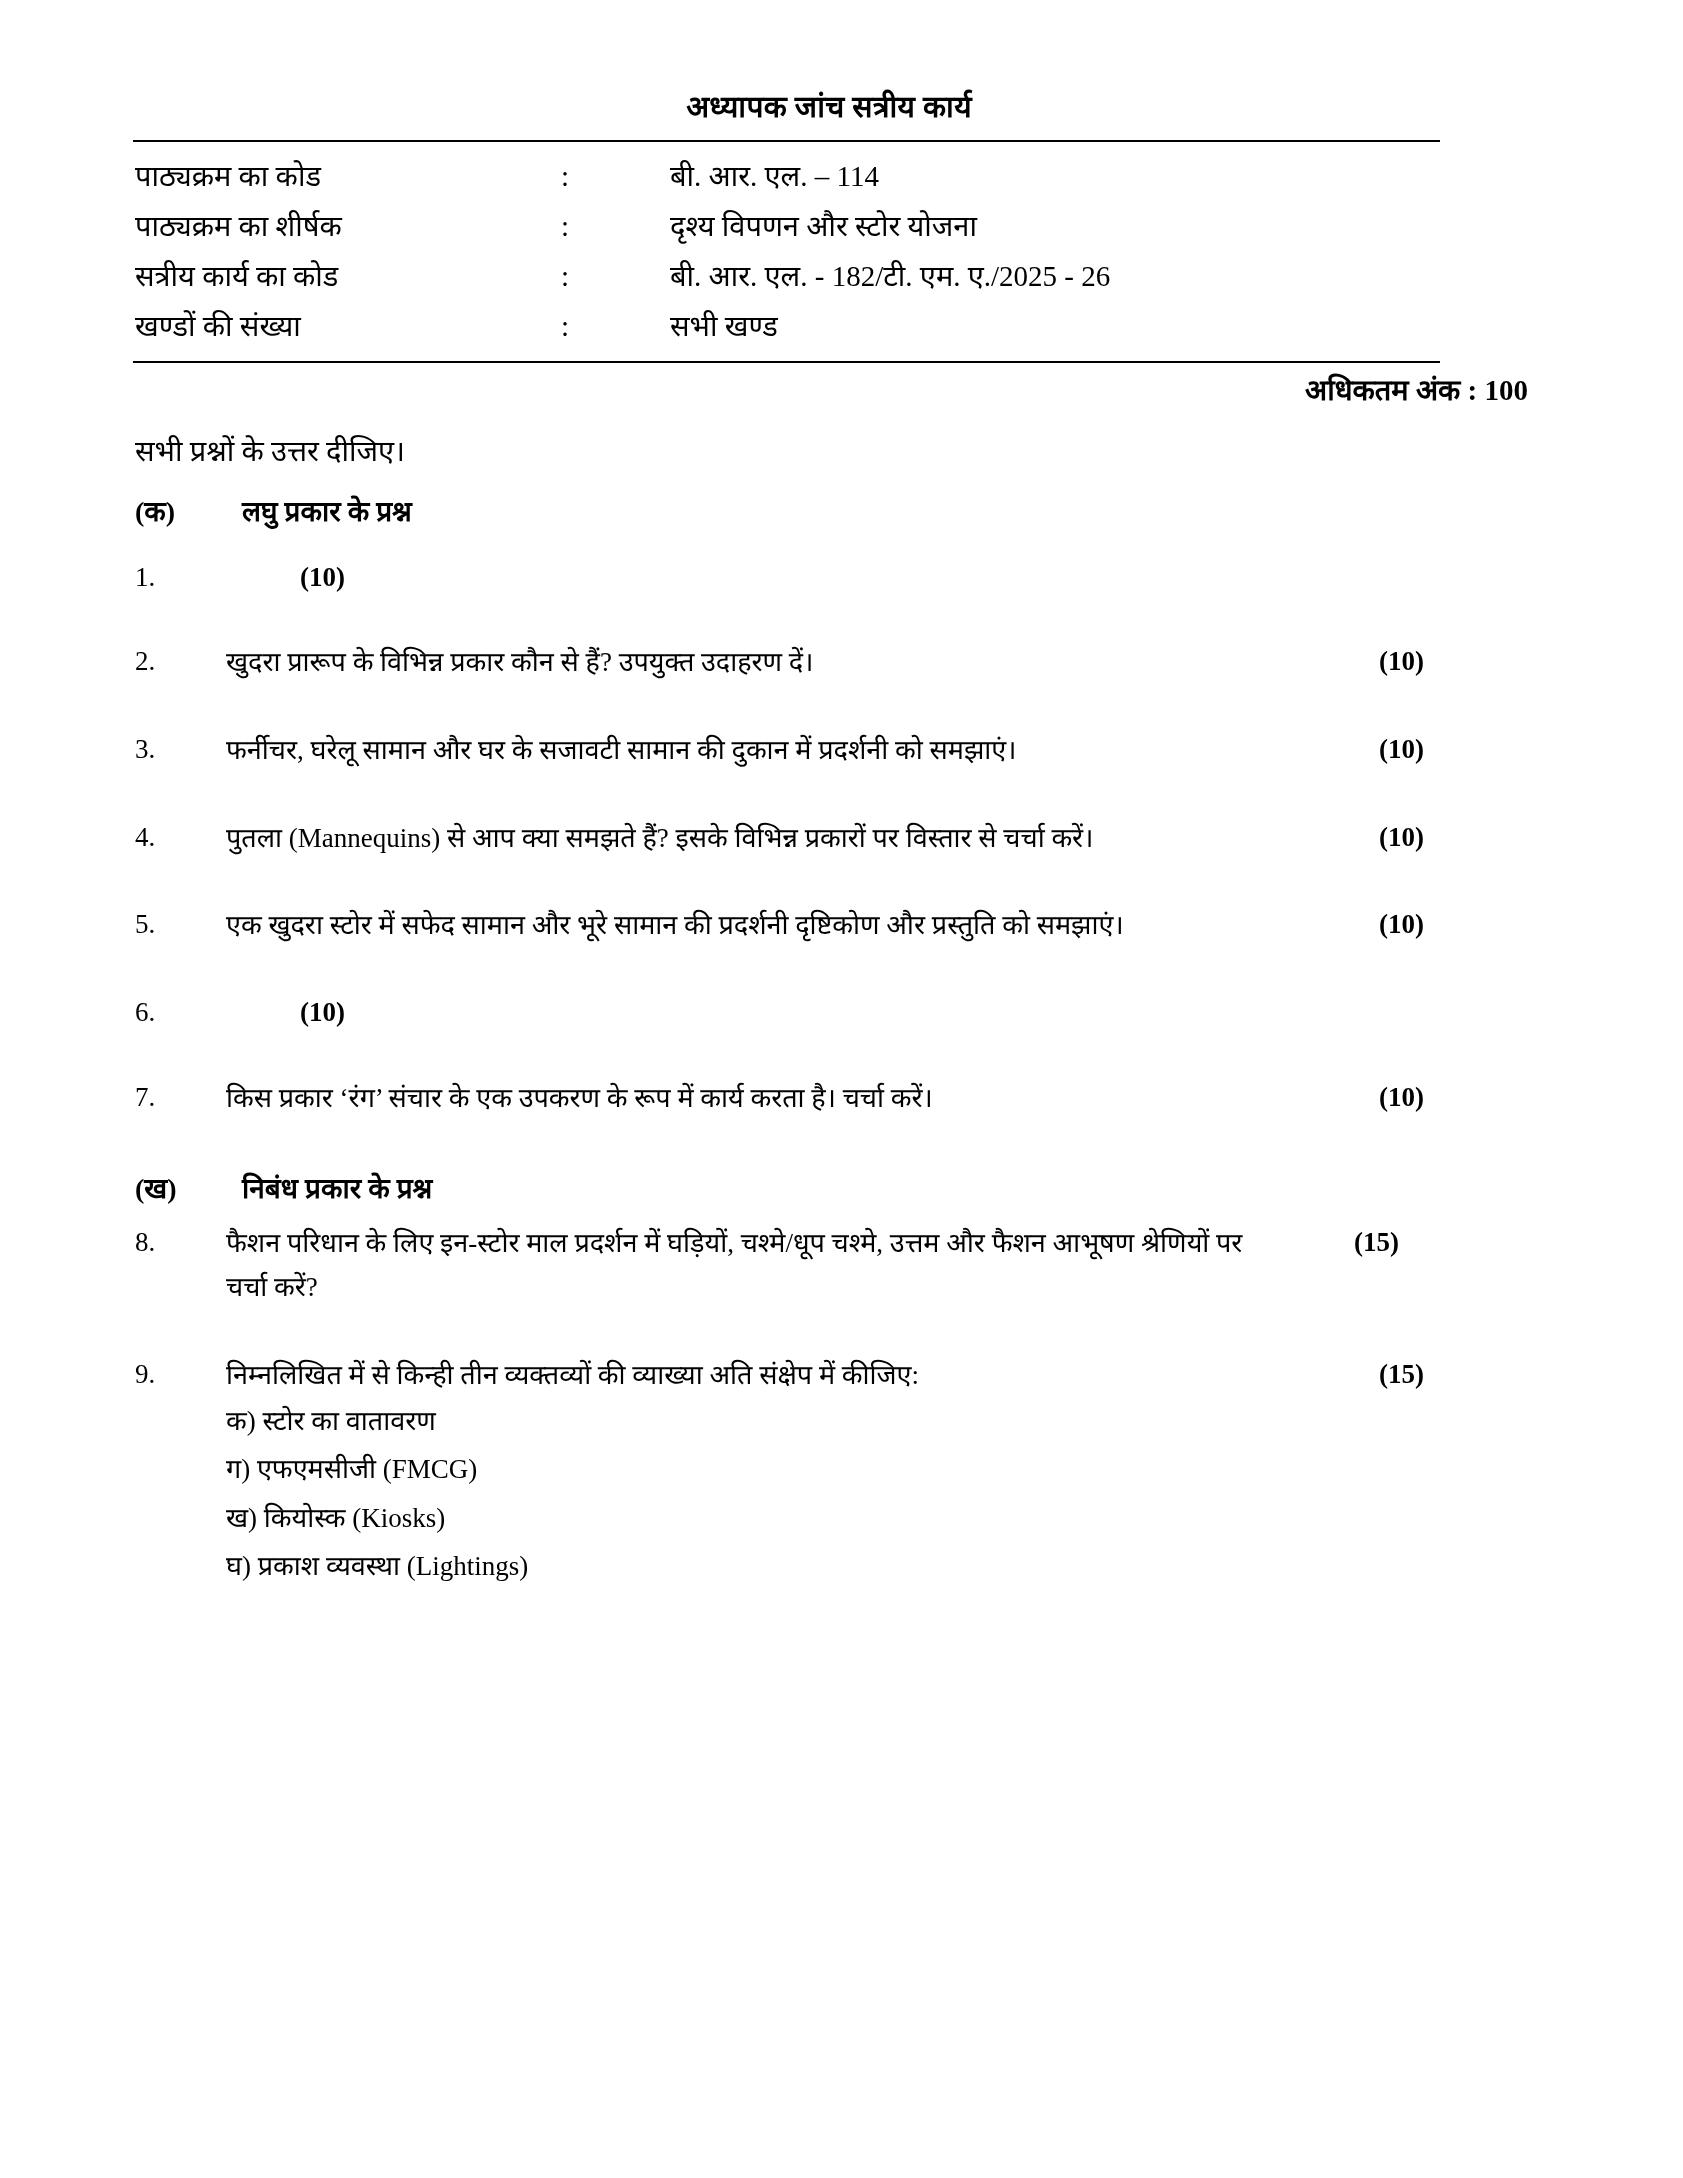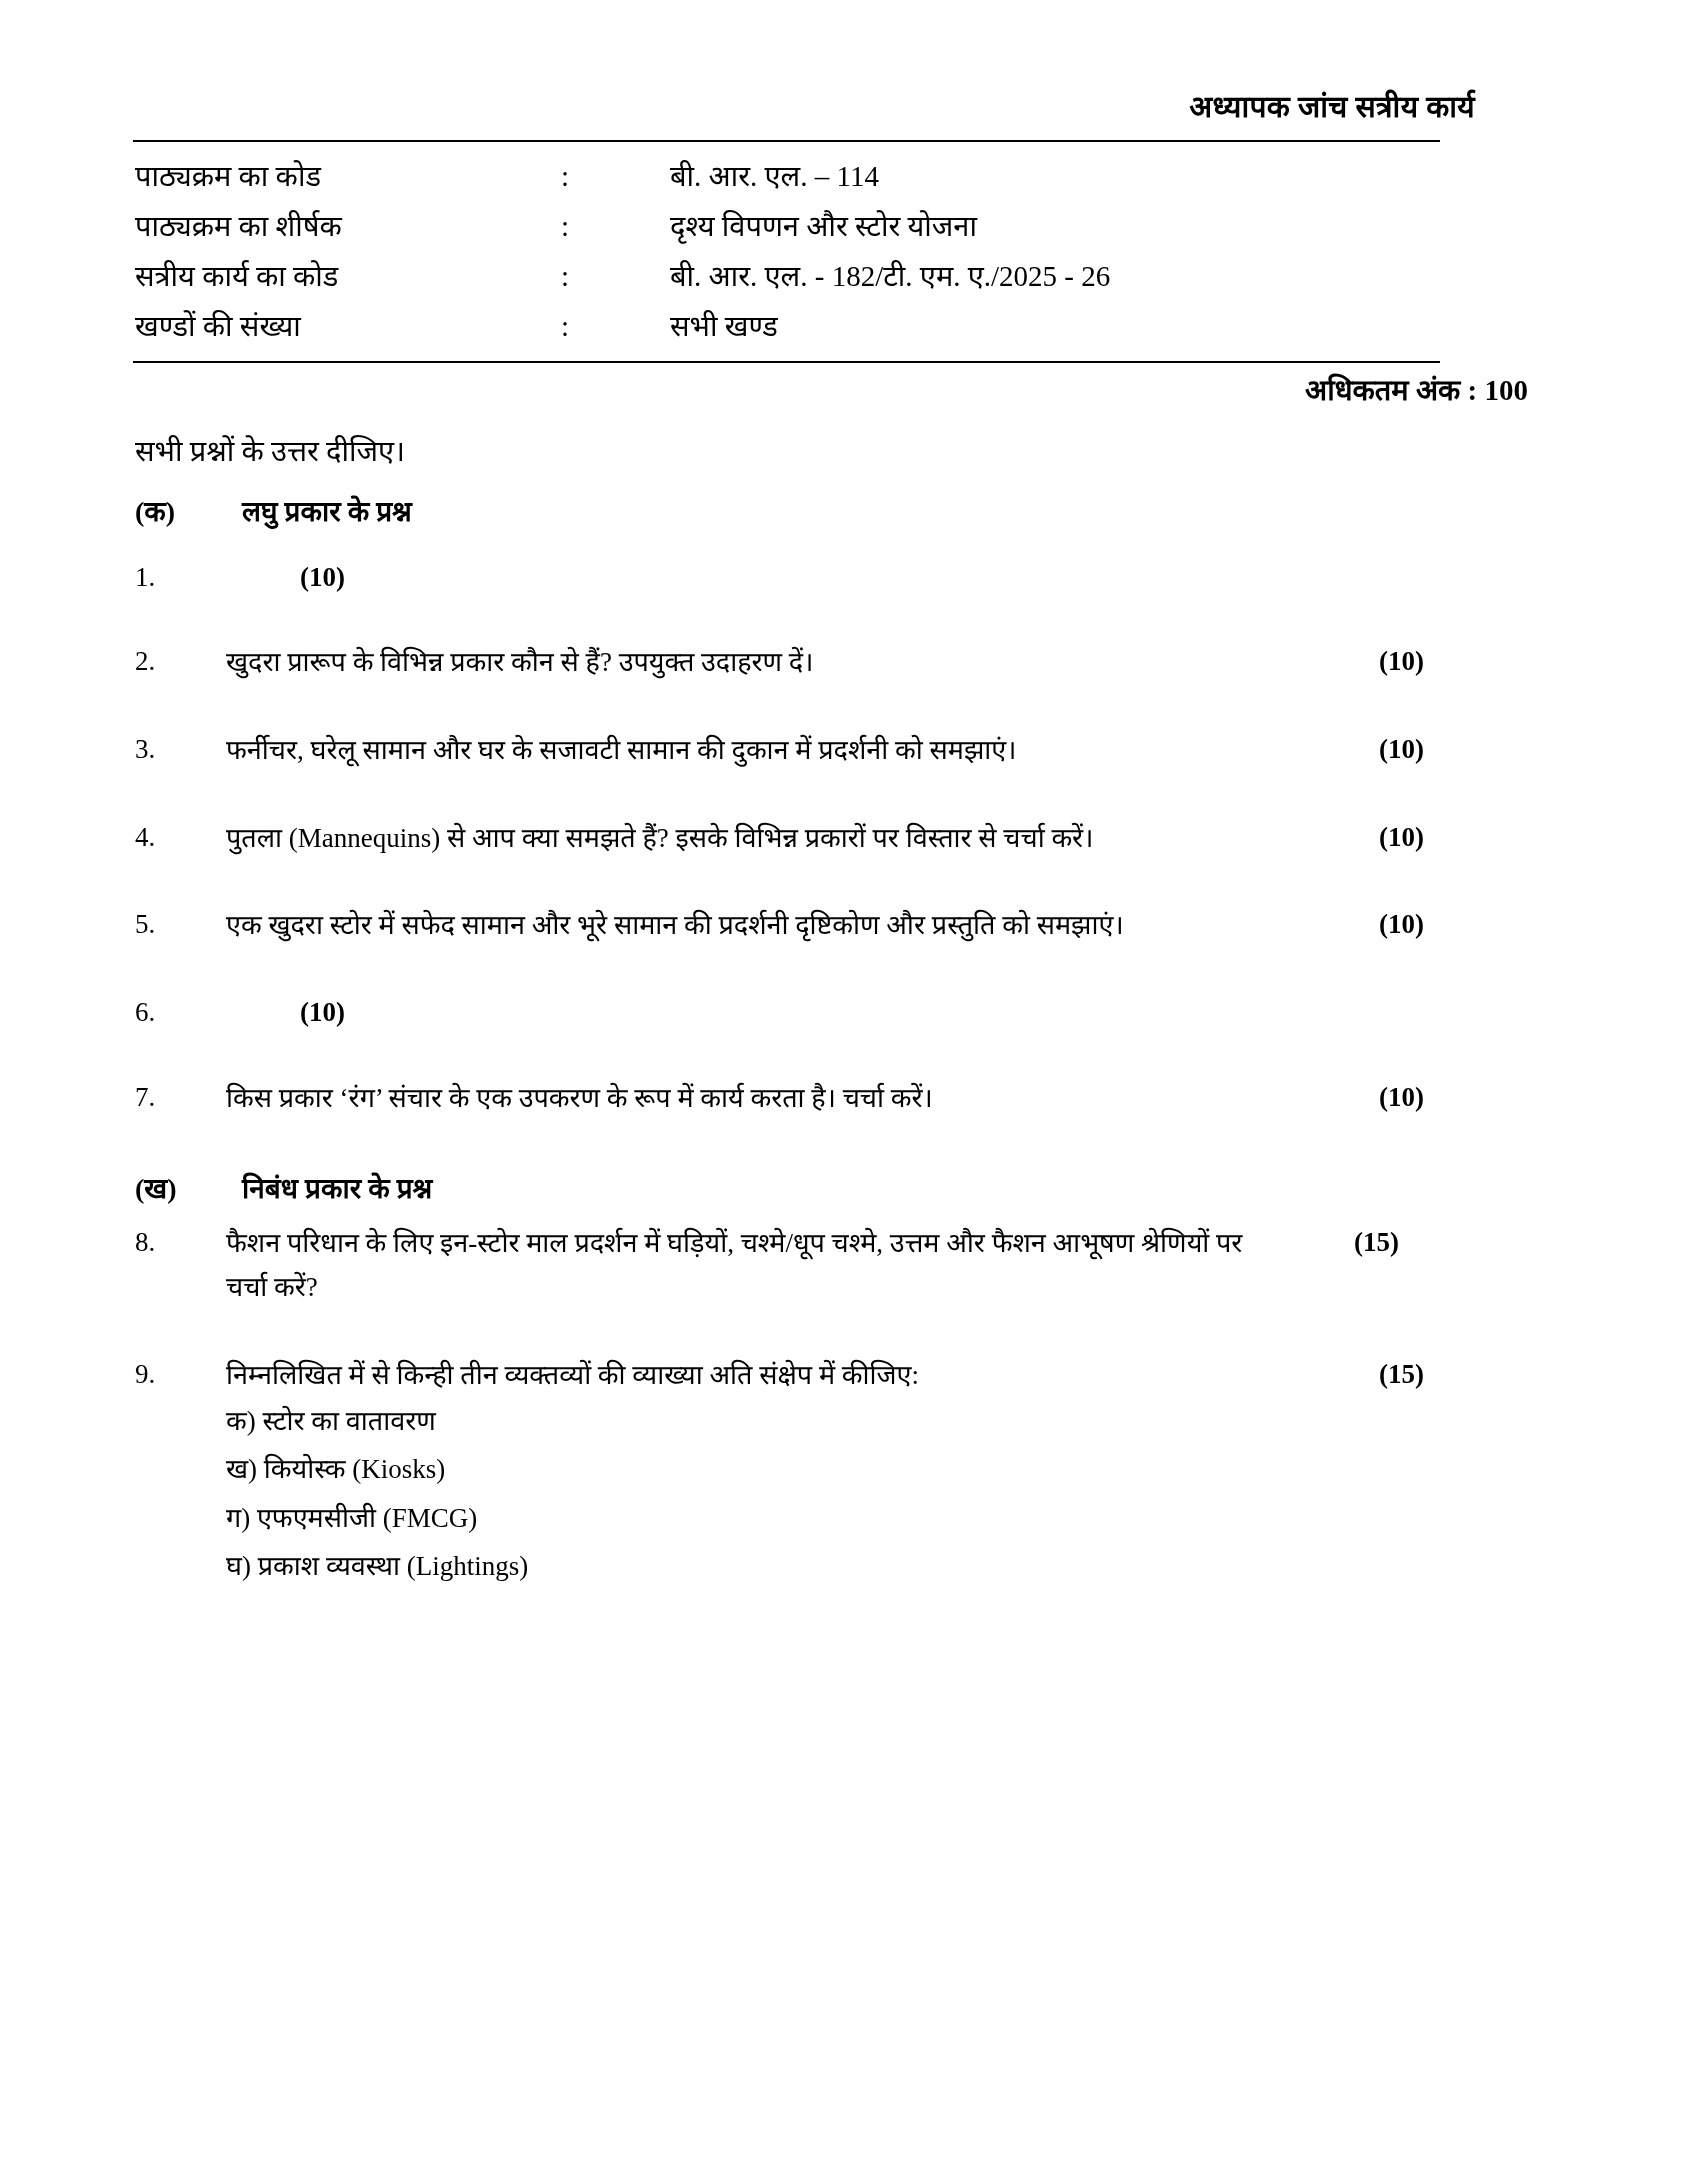--- a/index.html
+++ b/index.html
@@ -17,21 +17,21 @@
   }
   .page {
     width: 1683px;
     height: 2178px;
     padding: 59px 119px 0 183px;
     position: relative;
   }
 
   
   .doc-title {
-    text-align: right;
+    text-align: center;
     font-weight: bold;
     font-size: 30px;
     letter-spacing: 0.3px;
     padding-right: 89px;
     margin-top: 28px;
     margin-bottom: 14px;
     line-height: 1.3;
   }
 
   
@@ -239,22 +239,22 @@
       <span class="q-text">फैशन परिधान के लिए इन-स्टोर माल प्रदर्शन में घड़ियों, चश्मे/धूप चश्मे, उत्तम और फैशन आभूषण श्रेणियों पर चर्चा करें?</span>
       <span class="q-marks">(15)</span>
     </div>
 
     <div class="q-row">
       <span class="q-num">9.</span>
       <span class="q-text">
         <span>निम्नलिखित में से किन्ही तीन व्यक्तव्यों की व्याख्या अति संक्षेप में कीजिए:</span>
         <span class="sub-list">
           <div class="sub-item">क) स्टोर का  वातावरण</div>
+          <div class="sub-item">ग) एफएमसीजी (FMCG)</div>
           <div class="sub-item">ख) कियोस्क (Kiosks)</div>
-          <div class="sub-item">ग) एफएमसीजी (FMCG)</div>
           <div class="sub-item">घ) प्रकाश व्यवस्था (Lightings)</div>
         </span>
       </span>
       <span class="q-marks">(15)</span>
     </div>
 
   </div>
 
 </div>
 

